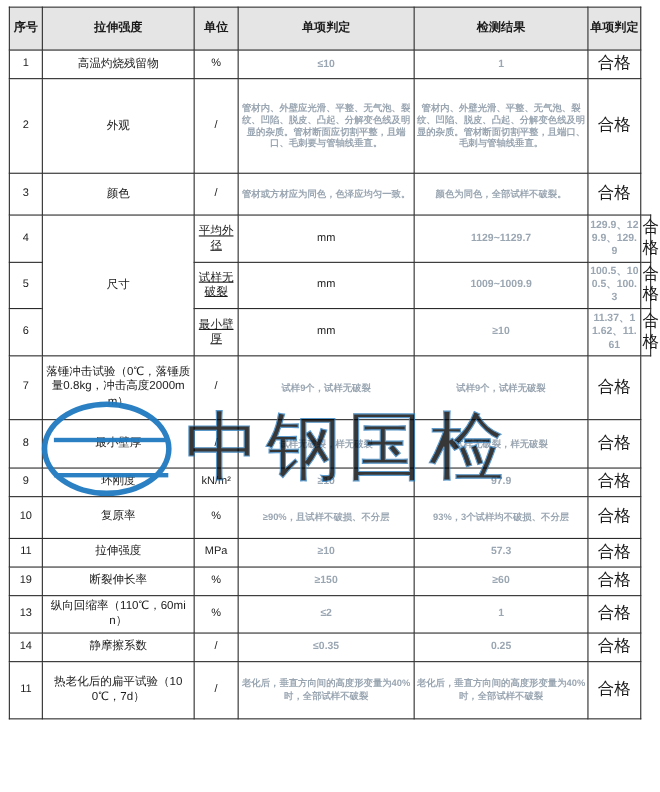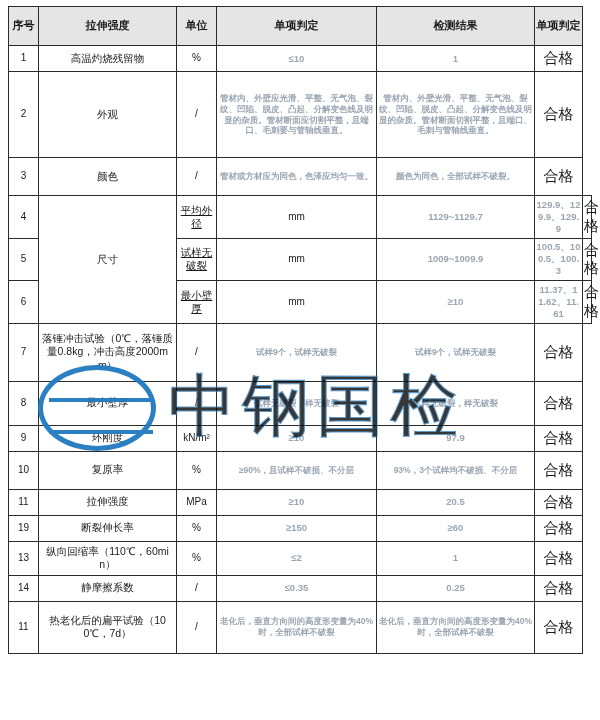--- a/index.html
+++ b/index.html
@@ -257,21 +257,21 @@
         <td class="req">≥90%，且试样不破损、不分层</td>
         <td class="res">93%，3个试样均不破损、不分层</td>
         <td class="judge">合格</td>
       </tr>
 
       <tr style="height:26px">
         <td class="no">11</td>
         <td class="item">拉伸强度</td>
         <td class="unit">MPa</td>
         <td class="req short">≥10</td>
-        <td class="res short">20.5</td>
+        <td class="res short">57.3</td>
         <td class="judge">合格</td>
       </tr>
 
       <tr style="height:26px">
         <td class="no">19</td>
         <td class="item">断裂伸长率</td>
         <td class="unit">%</td>
         <td class="req short">≥150</td>
         <td class="res short">≥60</td>
         <td class="judge">合格</td>

